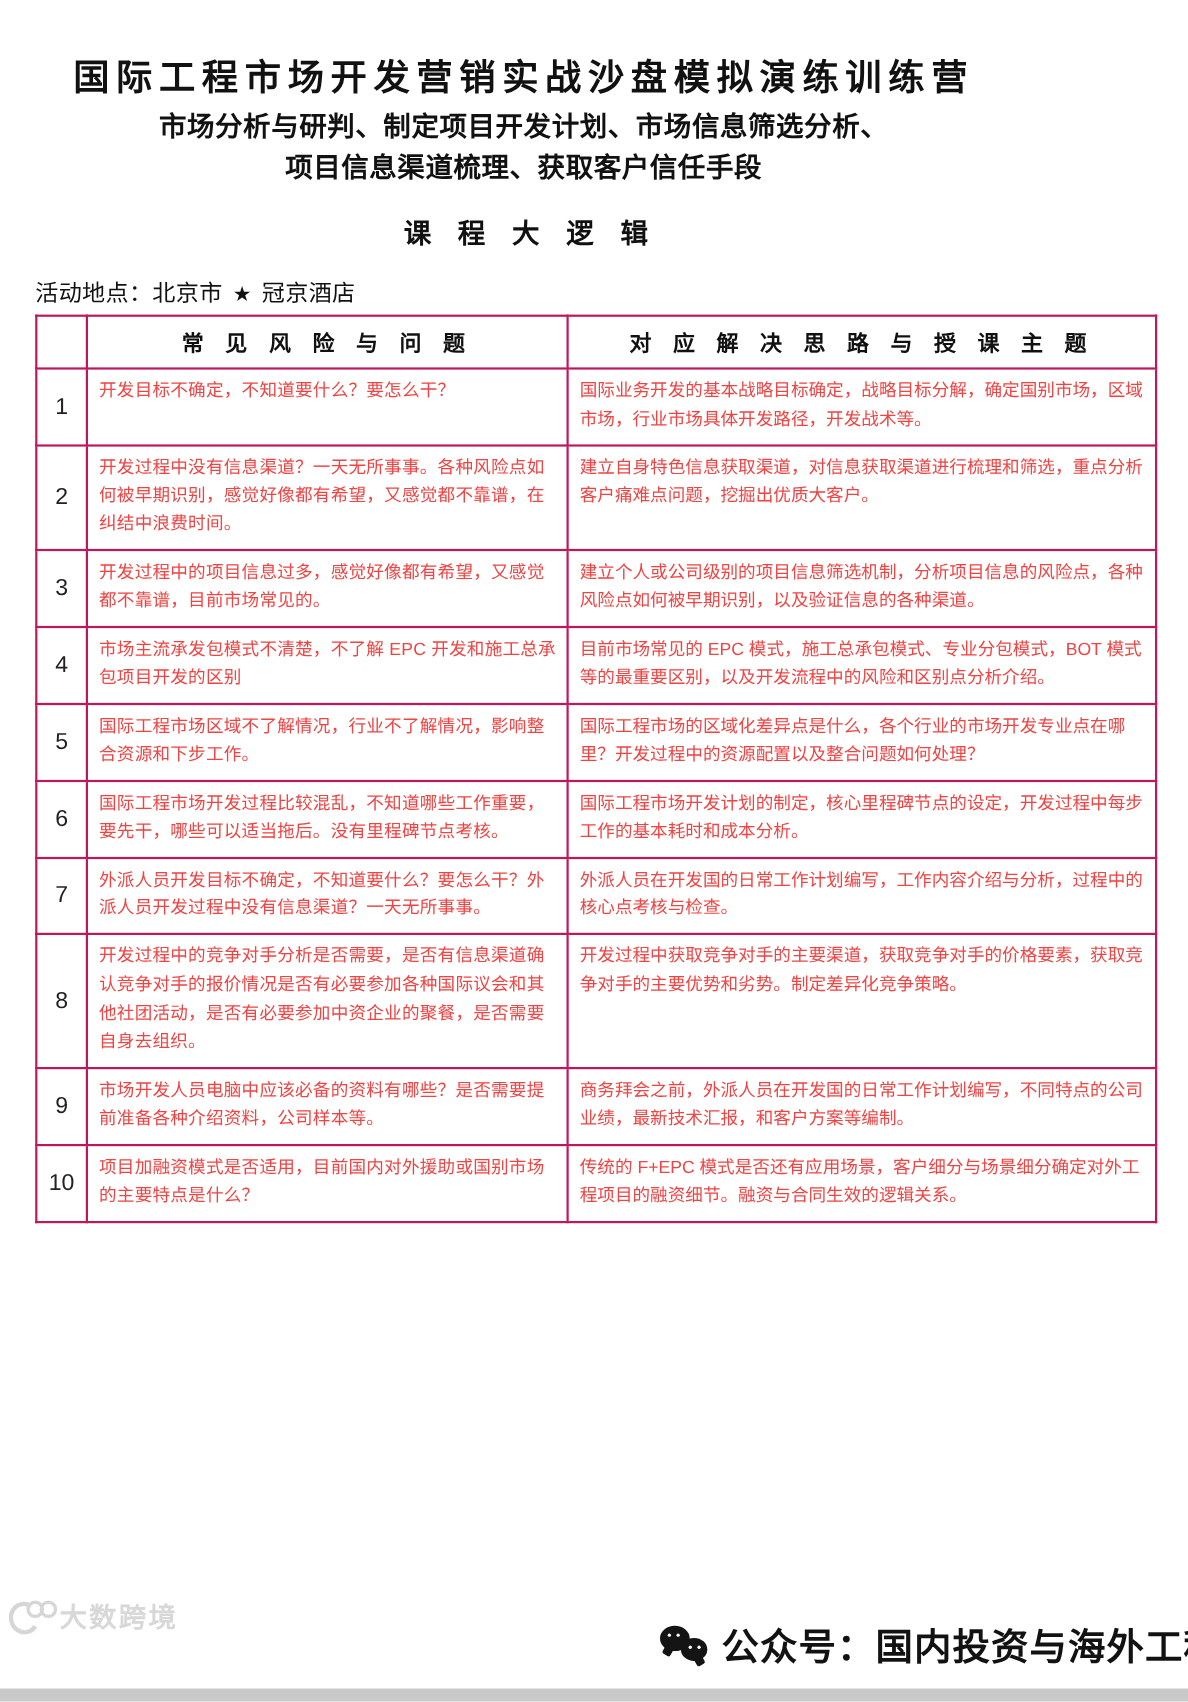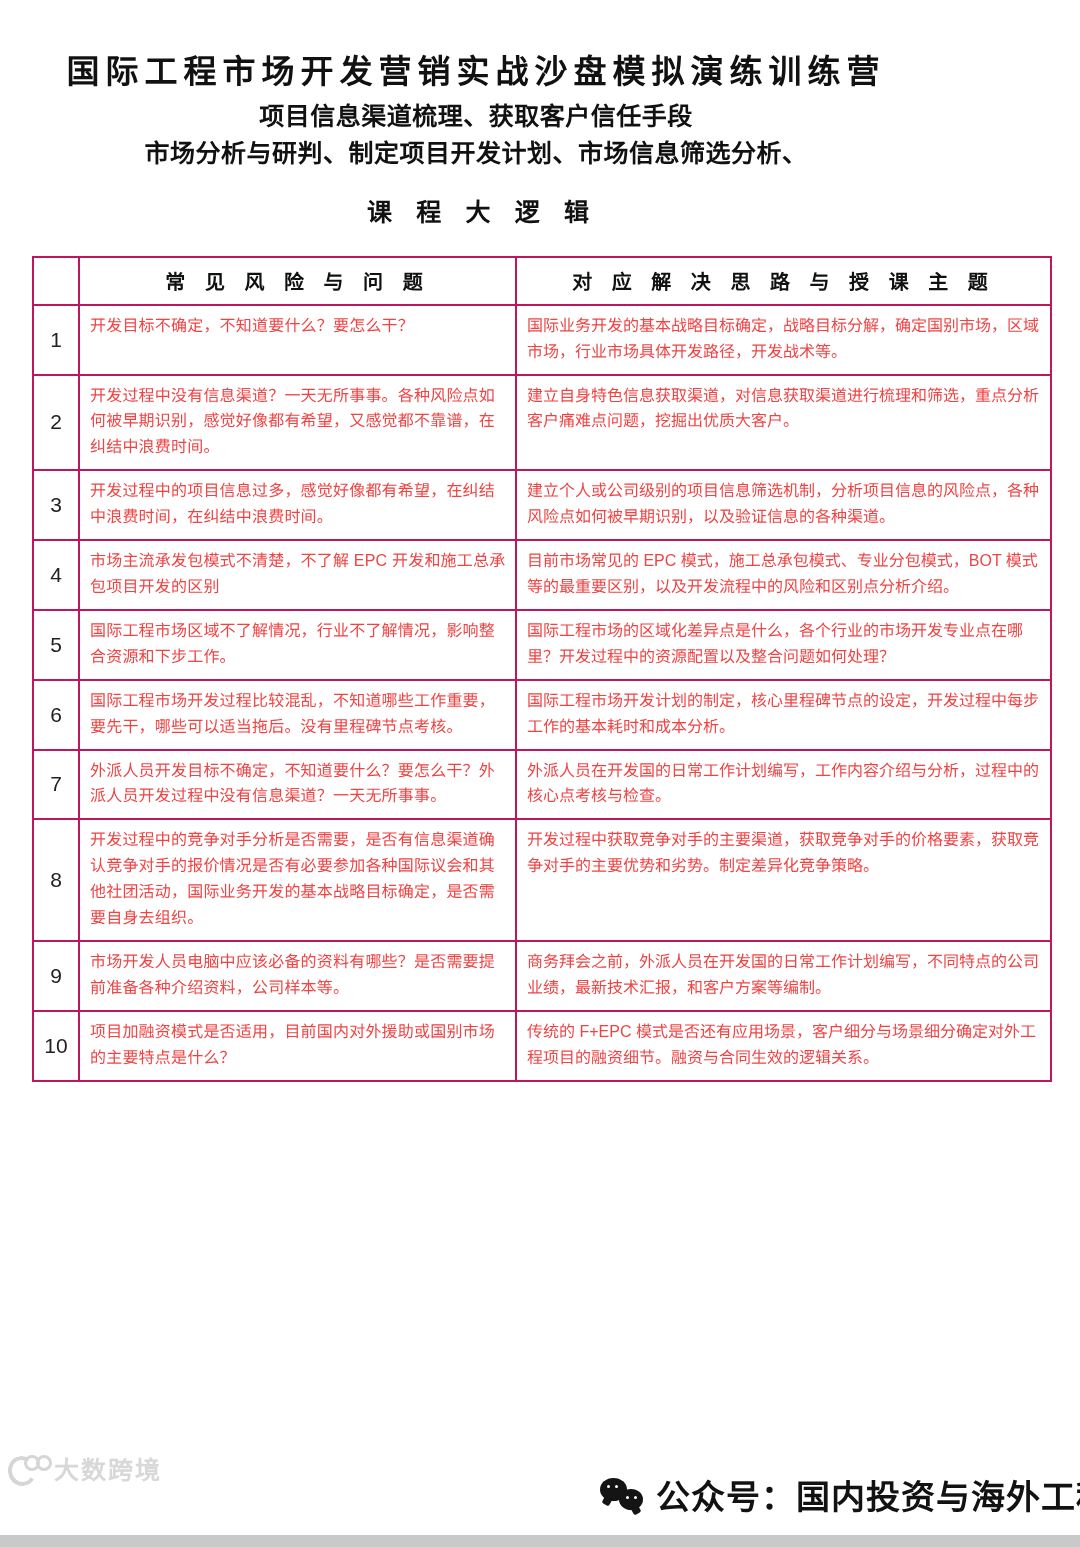--- a/index.html
+++ b/index.html
@@ -252,26 +252,31 @@
     z-index: 40;
   }
 </style>
 </head>
 <body>
 
 <div class="page">
 
   <div class="header">
     <h1 class="main-title">国际工程市场开发营销实战沙盘模拟演练训练营</h1>
+    <p class="sub-title">市场分析与研判、制定项目开发计划、市场信息筛选分析、</p>
     <p class="sub-title">项目信息渠道梳理、获取客户信任手段</p>
-    <p class="sub-title">市场分析与研判、制定项目开发计划、市场信息筛选分析、</p>
     <p class="section-title">课 程 大 逻 辑</p>
   </div>
 
   <div class="meta-row">
+    <span class="meta-right">
+      <span>活动地点：北京市</span>
+      <span class="star-icon">★</span>
+      <span>冠京酒店</span>
+    </span>
   </div>
 
   <div class="tbl-wrap">
     <table class="curriculum">
       <colgroup>
         <col class="c-num">
         <col class="c-risk">
         <col class="c-sol">
       </colgroup>
       <thead>
@@ -287,21 +292,21 @@
             <td class="risk">开发目标不确定，不知道要什么？要怎么干？</td>
             <td class="sol">国际业务开发的基本战略目标确定，战略目标分解，确定国别市场，区域市场，行业市场具体开发路径，开发战术等。</td>
           </tr>
           <tr>
             <td class="num">2</td>
             <td class="risk">开发过程中没有信息渠道？一天无所事事。各种风险点如何被早期识别，感觉好像都有希望，又感觉都不靠谱，在纠结中浪费时间。</td>
             <td class="sol">建立自身特色信息获取渠道，对信息获取渠道进行梳理和筛选，重点分析客户痛难点问题，挖掘出优质大客户。</td>
           </tr>
           <tr>
             <td class="num">3</td>
-            <td class="risk">开发过程中的项目信息过多，感觉好像都有希望，在纠结中浪费时间，在纠结中浪费时间。</td>
+            <td class="risk">开发过程中的项目信息过多，感觉好像都有希望，又感觉都不靠谱，目前市场常见的。</td>
             <td class="sol">建立个人或公司级别的项目信息筛选机制，分析项目信息的风险点，各种风险点如何被早期识别，以及验证信息的各种渠道。</td>
           </tr>
           <tr>
             <td class="num">4</td>
             <td class="risk">市场主流承发包模式不清楚，不了解 EPC 开发和施工总承包项目开发的区别</td>
             <td class="sol">目前市场常见的 EPC 模式，施工总承包模式、专业分包模式，BOT 模式等的最重要区别，以及开发流程中的风险和区别点分析介绍。</td>
           </tr>
           <tr>
             <td class="num">5</td>
             <td class="risk">国际工程市场区域不了解情况，行业不了解情况，影响整合资源和下步工作。</td>
@@ -312,21 +317,21 @@
             <td class="risk">国际工程市场开发过程比较混乱，不知道哪些工作重要，要先干，哪些可以适当拖后。没有里程碑节点考核。</td>
             <td class="sol">国际工程市场开发计划的制定，核心里程碑节点的设定，开发过程中每步工作的基本耗时和成本分析。</td>
           </tr>
           <tr>
             <td class="num">7</td>
             <td class="risk">外派人员开发目标不确定，不知道要什么？要怎么干？外派人员开发过程中没有信息渠道？一天无所事事。</td>
             <td class="sol">外派人员在开发国的日常工作计划编写，工作内容介绍与分析，过程中的核心点考核与检查。</td>
           </tr>
           <tr>
             <td class="num">8</td>
-            <td class="risk">开发过程中的竞争对手分析是否需要，是否有信息渠道确认竞争对手的报价情况是否有必要参加各种国际议会和其他社团活动，国际业务开发的基本战略目标确定，是否需要自身去组织。</td>
+            <td class="risk">开发过程中的竞争对手分析是否需要，是否有信息渠道确认竞争对手的报价情况是否有必要参加各种国际议会和其他社团活动，是否有必要参加中资企业的聚餐，是否需要自身去组织。</td>
             <td class="sol">开发过程中获取竞争对手的主要渠道，获取竞争对手的价格要素，获取竞争对手的主要优势和劣势。制定差异化竞争策略。</td>
           </tr>
           <tr>
             <td class="num">9</td>
             <td class="risk">市场开发人员电脑中应该必备的资料有哪些？是否需要提前准备各种介绍资料，公司样本等。</td>
             <td class="sol">商务拜会之前，外派人员在开发国的日常工作计划编写，不同特点的公司业绩，最新技术汇报，和客户方案等编制。</td>
           </tr>
           <tr>
             <td class="num">10</td>
             <td class="risk">项目加融资模式是否适用，目前国内对外援助或国别市场的主要特点是什么？</td>

